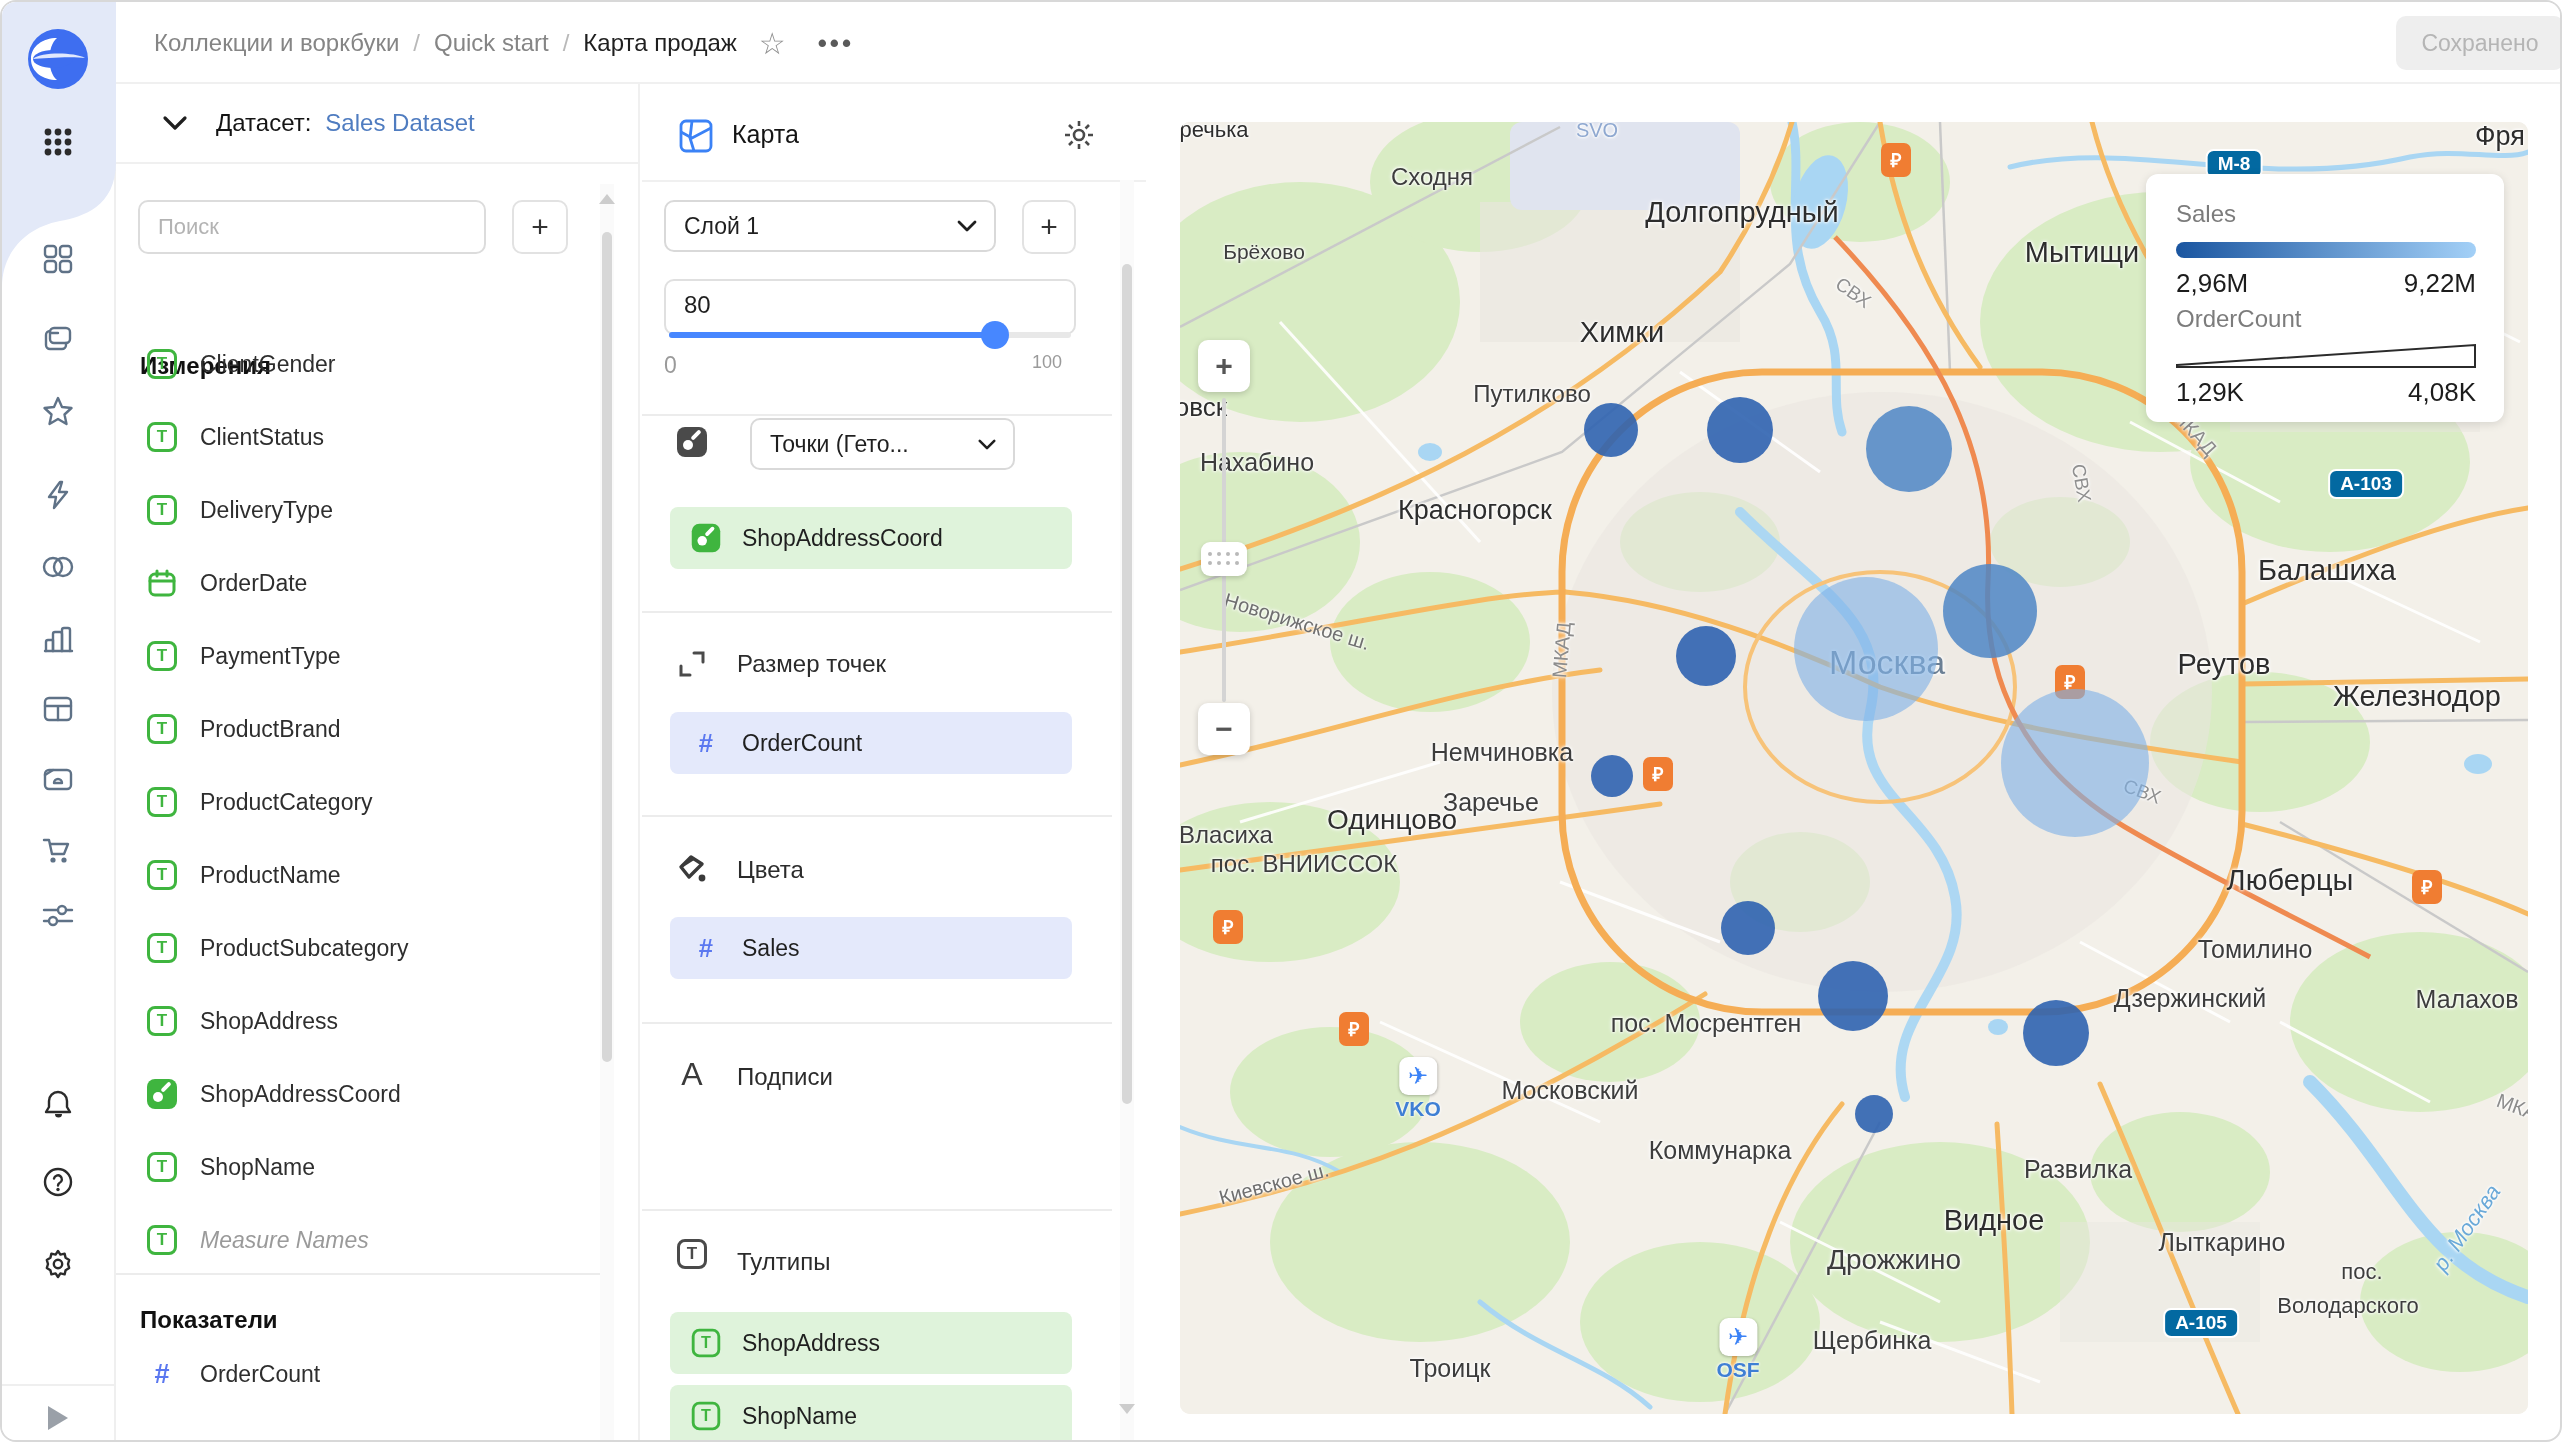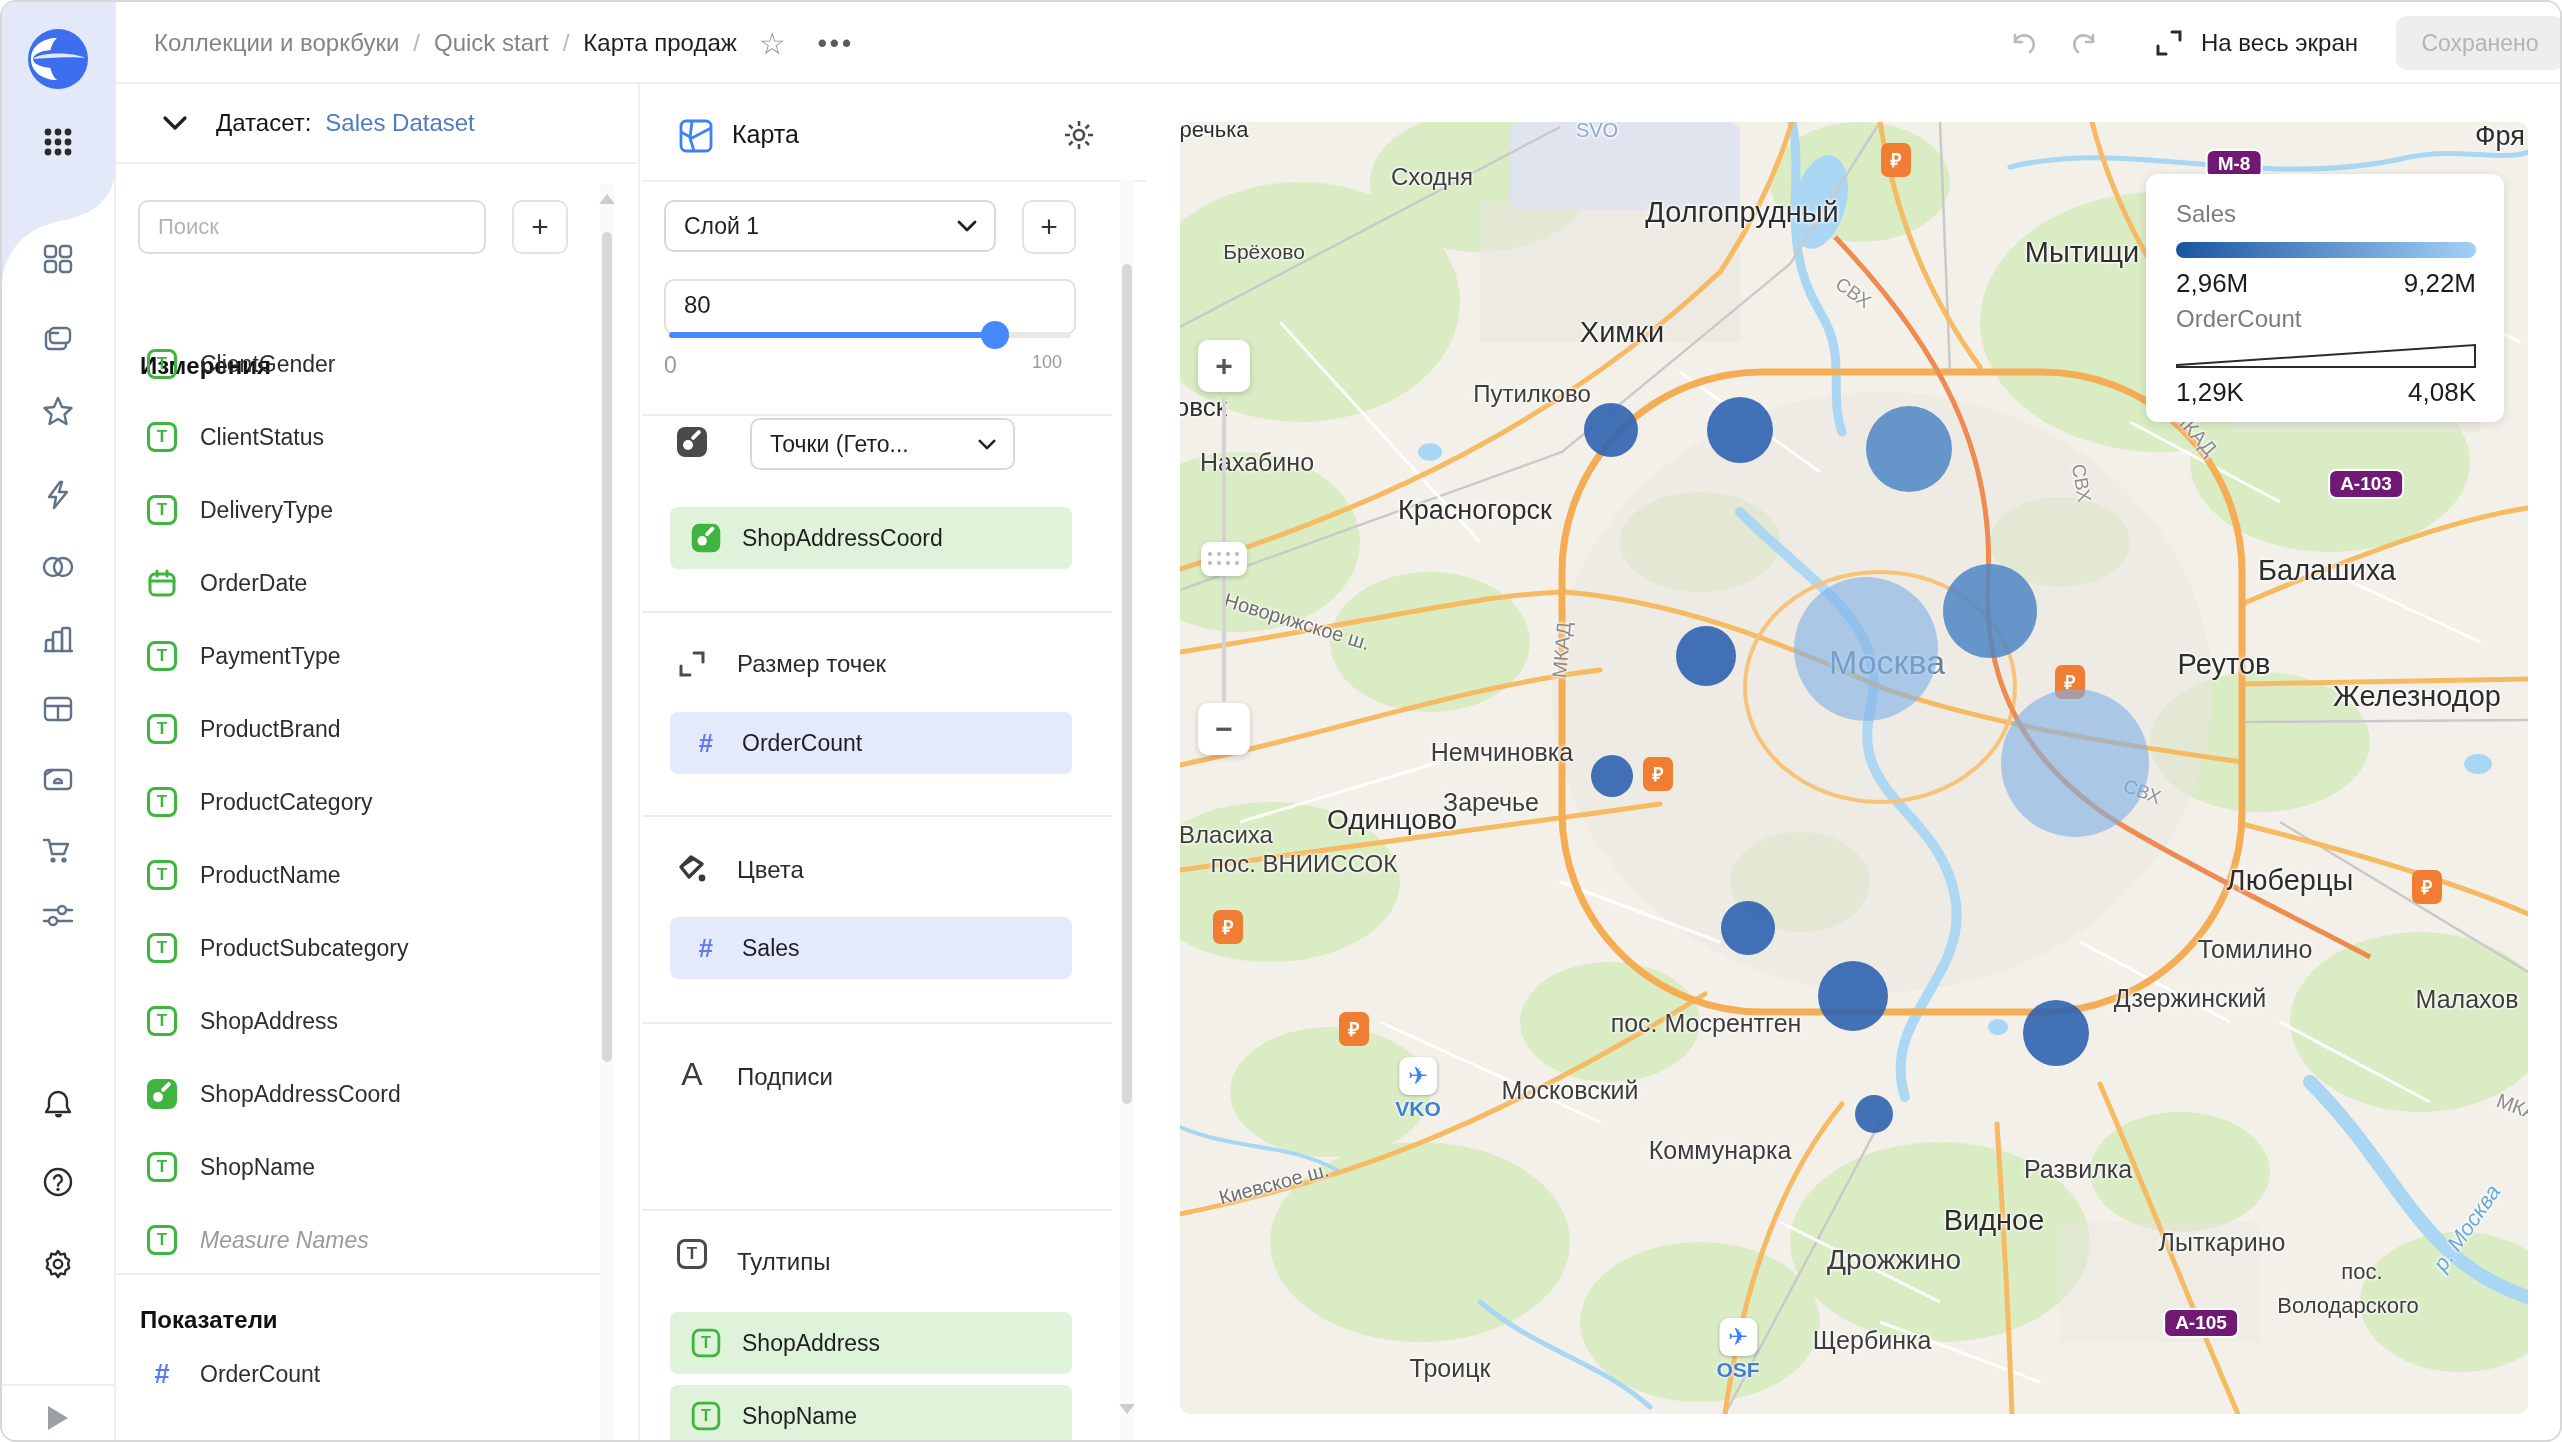--- a/index.html
+++ b/index.html
@@ -89,21 +89,21 @@
   .chip .ficon { margin-left:20px; transform:scale(.95); }
   .chip .cname { margin-left:20px; font-size:23px; color:#1f1f1f; }
 
   
   #map { position:absolute; left:1178px; top:120px; width:1348px; height:1292px; border-radius:10px; overflow:hidden; background:#f3f0e9; }
   #map svg.bg { position:absolute; left:0; top:0; }
   .mlabel { position:absolute; transform:translate(-50%,-50%); color:#3d3d3d; white-space:nowrap;
      text-shadow:0 0 3px #fff,0 0 3px #fff,0 0 5px #fff; z-index:3; }
   .mlabel.b { font-weight:400; color:#2d2d2d; }
   .bubble { position:absolute; border-radius:50%; transform:translate(-50%,-50%); z-index:4; cursor:pointer; }
-  .roadbadge { position:absolute; transform:translate(-50%,-50%); background:#701a75; border:2px solid #fff; color:#fff; font-size:19px; font-weight:700;
+  .roadbadge { position:absolute; transform:translate(-50%,-50%); background:#0369a1; border:2px solid #fff; color:#fff; font-size:19px; font-weight:700;
      padding:2px 10px; border-radius:8px; z-index:3; }
   .railbadge { position:absolute; transform:translate(-50%,-50%); width:30px; height:34px; background:#f07d32; border-radius:7px; color:#fff;
      font-size:19px; font-weight:700; display:flex; align-items:center; justify-content:center; z-index:3; }
   .airport { position:absolute; transform:translate(-50%,-50%); z-index:3; display:flex; flex-direction:column; align-items:center; gap:2px; }
   .airport .plane { width:38px; height:38px; background:#fff; border-radius:9px; color:#3b82f6; font-size:24px; display:flex; align-items:center; justify-content:center;
      box-shadow:0 1px 3px rgba(0,0,0,.25); }
   .airport .code { color:#3f7fd4; font-weight:700; font-size:21px; text-shadow:0 0 3px #fff,0 0 3px #fff; }
 
   
   .map-btn { position:absolute; left:18px; width:52px; height:52px; background:#fff; border-radius:10px; box-shadow:0 2px 6px rgba(0,0,0,.18);
@@ -250,41 +250,20 @@
 
 <header id="topbar">
   <div id="breadcrumb">
     <span class="bc-link">Коллекции и воркбуки</span>
     <span class="bc-sep">/</span>
     <span class="bc-link">Quick start</span>
     <span class="bc-sep">/</span>
     <span class="bc-current">Карта продаж</span>
     <span id="bc-star">☆</span>
     <span id="bc-dots">•••</span>
-  </div>
-  <div class="top-right" style="left:1885px">
-    <div class="ur-icon">
-      <svg width="32" height="32" viewBox="0 0 32 32" fill="none" stroke="#b9b9b9" stroke-width="2.6" stroke-linecap="round">
-        <path d="M8 8 L8 15 L15 15"></path>
-          <path d="M8 14 C11 8 20 6 25 12 C28 16 27 22 23 25"></path>
-      </svg>
-    </div>
-    <div class="ur-icon" style="margin-left:18px">
-      <svg width="32" height="32" viewBox="0 0 32 32" fill="none" stroke="#b9b9b9" stroke-width="2.6" stroke-linecap="round">
-        <path d="M24 8 L24 15 L17 15"></path>
-          <path d="M24 14 C21 8 12 6 7 12 C4 16 5 22 9 25"></path>
-      </svg>
-    </div>
-    <div class="ur-icon" style="margin-left:40px">
-      <svg width="30" height="30" viewBox="0 0 30 30" fill="none" stroke="#2b2b2b" stroke-width="3" stroke-linecap="round">
-        <path d="M4 18 V26 H12"></path>
-          <path d="M18 4 H26 V12"></path>
-      </svg>
-    </div>
-    <span id="fullscreen-label">На весь экран</span>
   </div>
   <button id="save-btn">Сохранено</button>
 
 </header>
 
 <section id="dataset-panel">
   <div id="ds-header">
     <span class="chev">
       <svg width="26" height="16" viewBox="0 0 26 16" fill="none" stroke="#1f1f1f" stroke-width="3.2" stroke-linecap="round" stroke-linejoin="round">
           <path d="M3 3 L13 13 L23 3"></path>

